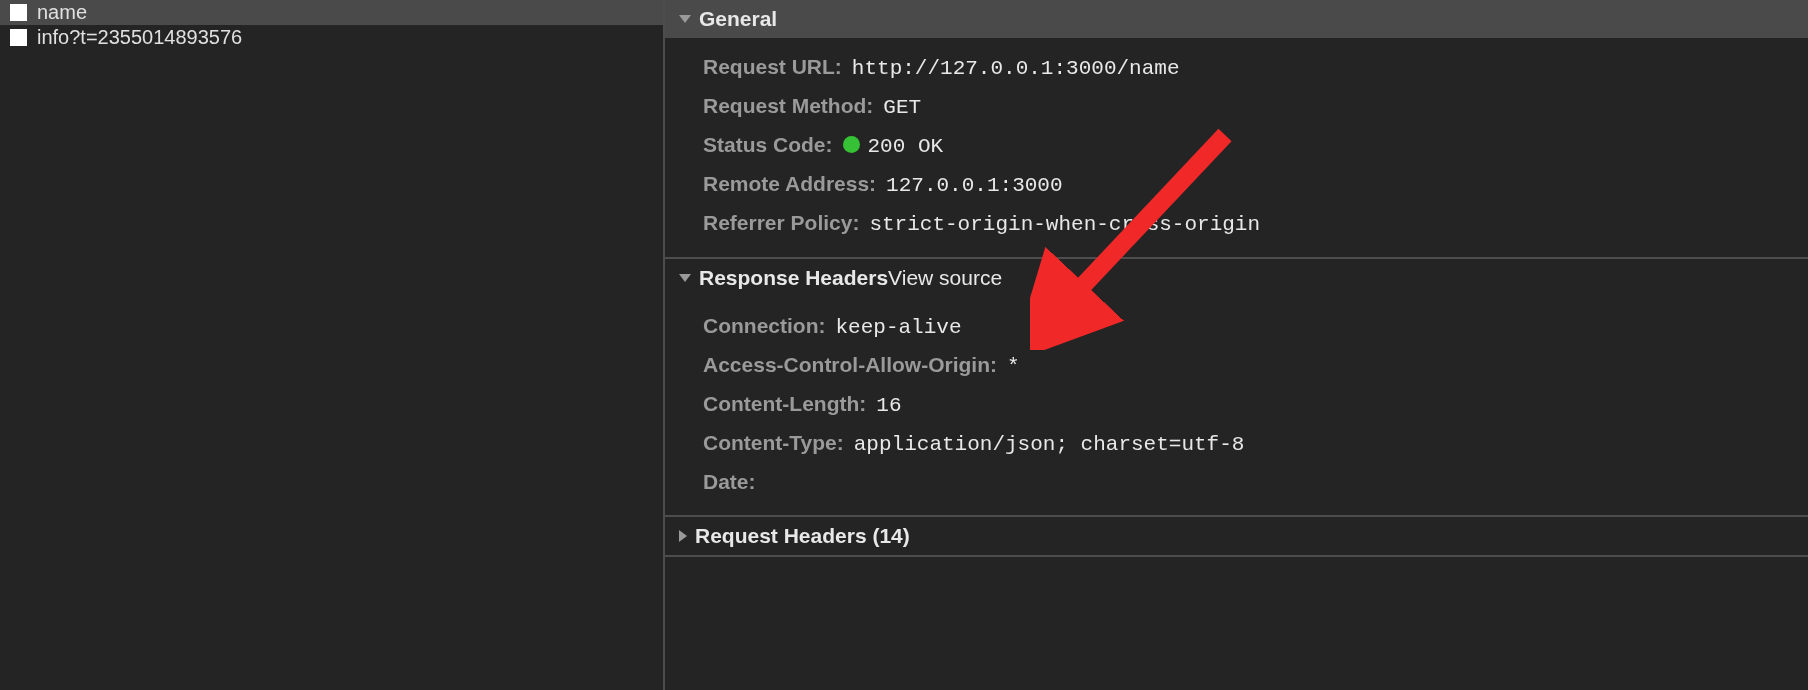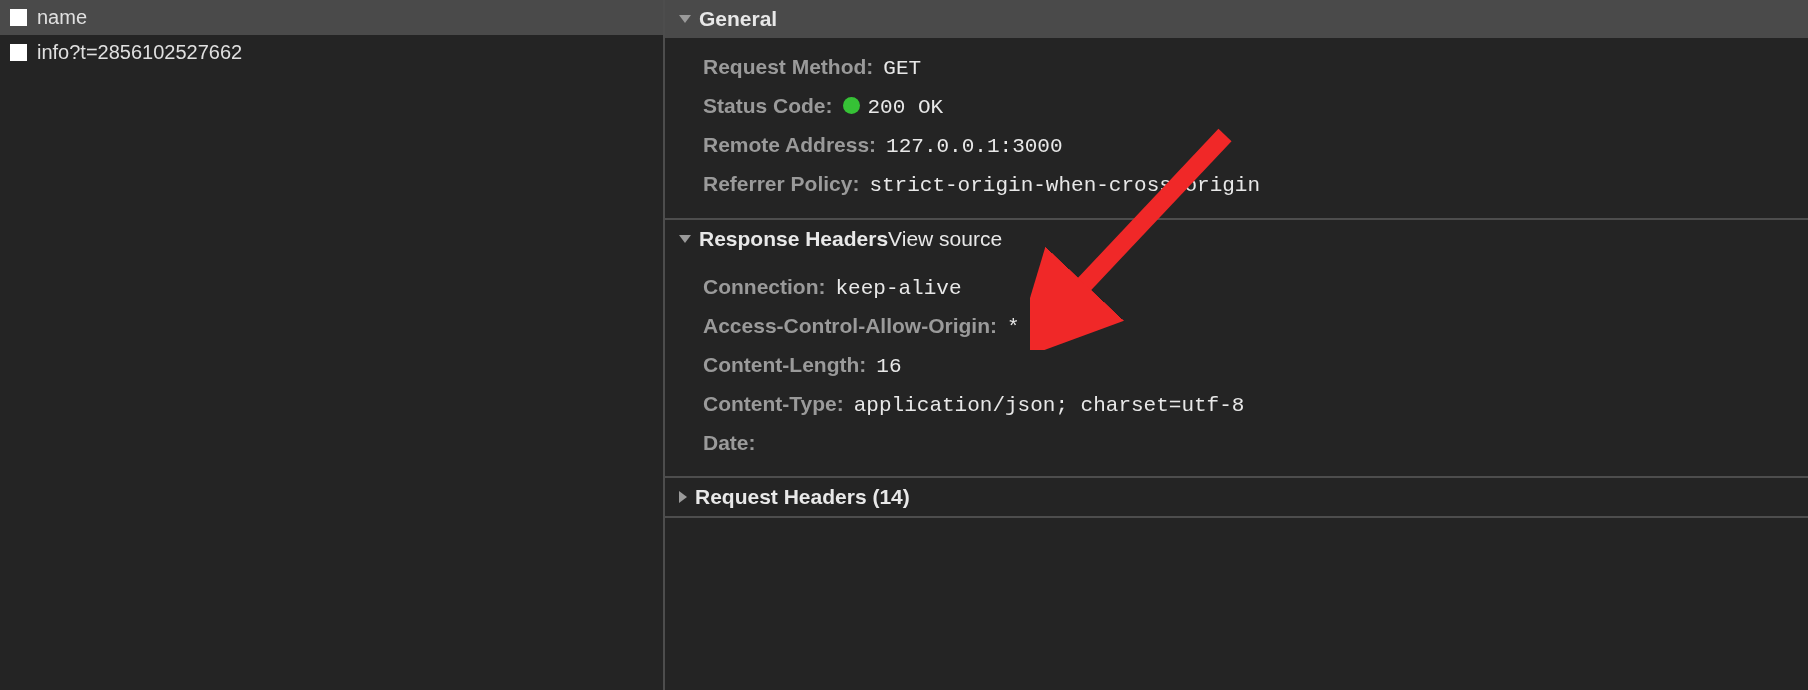--- a/index.html
+++ b/index.html
@@ -26,21 +26,21 @@
       background: #242424;
       border-right: 2px solid #4d4d4d;
     }
     .request-row {
       display: flex;
       align-items: center;
       padding: 6px 10px;
       font-size: 20px;
       color: #e0e0e0;
       cursor: pointer;
-      height: 35px;
+      height: 25px;
     }
     .request-row.selected {
       background: #4a4a4a;
     }
     .request-row .file-icon {
       width: 17px;
       height: 17px;
       background: #ffffff;
       margin-right: 10px;
       flex-shrink: 0;
@@ -131,32 +131,36 @@
 <body>
 
 <div class="container">
   <div class="left-panel">
     <div class="request-row selected">
       <div class="file-icon"></div>
       <span>name</span>
     </div>
     <div class="request-row">
       <div class="file-icon"></div>
-      <span>info?t=2856102527662</span>
+      <span>info?t=2355014893576</span>
     </div>
   </div>
 
   <div class="right-panel">
 
     <div class="section">
       <div class="section-header highlighted">
         <div class="arrow down"></div>
         <span>General</span>
       </div>
       <div class="section-body">
+        <div class="header-row">
+          <span class="header-label">Request URL:</span>
+          <span class="header-value">http://127.0.0.1:3000/name</span>
+        </div>
         <div class="header-row">
           <span class="header-label">Request Method:</span>
           <span class="header-value">GET</span>
         </div>
         <div class="header-row">
           <span class="header-label">Status Code:</span>
           <span class="header-value">
             <span class="status-dot"></span><span>200 OK</span>
           </span>
         </div>

